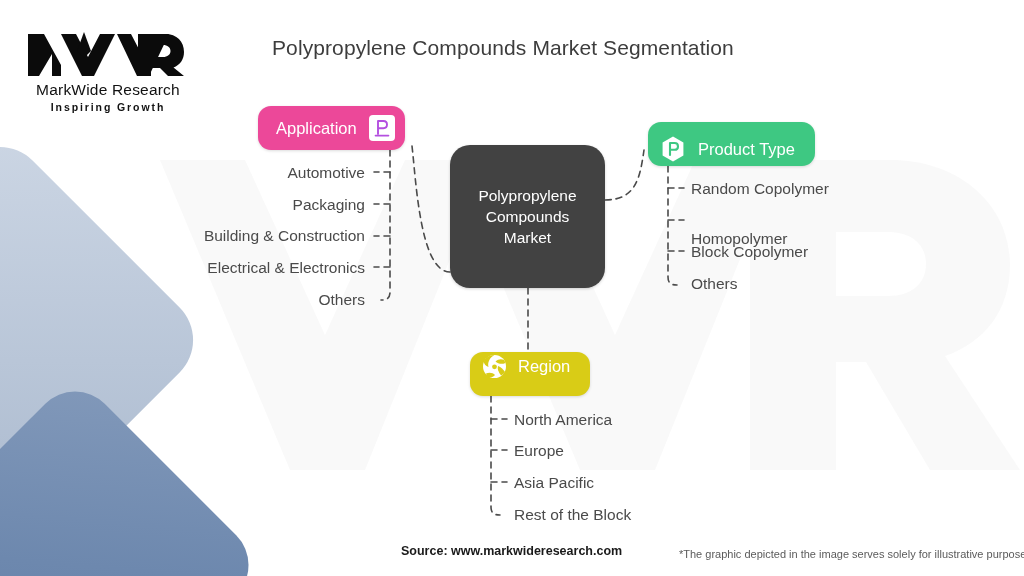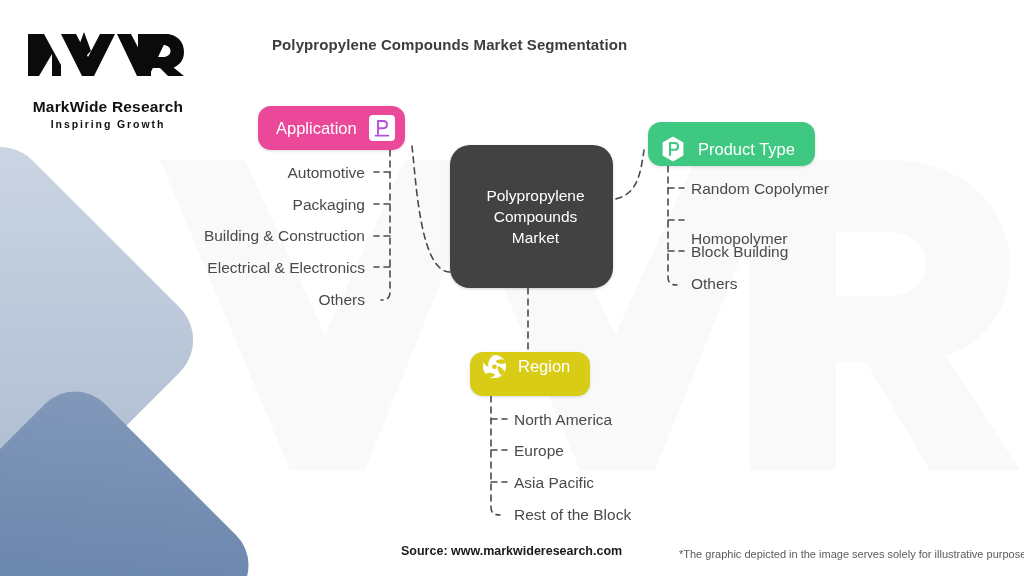--- a/index.html
+++ b/index.html
@@ -26,45 +26,44 @@
   }
   .watermark{
     position:absolute;left:150px;top:150px;width:880px;height:330px;
     opacity:.45;pointer-events:none;
   }
 
   
   .logo{position:absolute;left:24px;top:28px;width:176px;height:82px;}
   .logo-mark{width:160px;height:52px;display:block;}
   .logo-name{
-    font-size:15.5px;font-weight:bold;color:#111;letter-spacing:.2px;
-    text-align:center;width:168px;margin-top:18px;
+    font-size:15.5px;font-weight:normal;color:#111;letter-spacing:.2px;
+    text-align:center;width:168px;margin-top:1px;
   }
   .logo-tag{
     font-size:10.5px;font-weight:bold;color:#111;letter-spacing:1.9px;
     text-align:center;width:168px;margin-top:2px;
   }
 
   
   .title{
     position:absolute;left:272px;top:36px;
-    font-size:15px;font-weight:bold;color:#3d3d3d;letter-spacing:.1px;
+    font-size:21px;font-weight:normal;color:#3d3d3d;letter-spacing:.1px;
     white-space:nowrap;
   }
 
   
   #connectors{position:absolute;left:0;top:0;width:1024px;height:576px;}
 
   
   .center-node{
     position:absolute;left:450px;top:145px;width:155px;height:143px;
     background:#424242;border-radius:20px;
     display:flex;align-items:center;justify-content:center;
     box-shadow:0 1px 3px rgba(0,0,0,.18);
-    padding-left:8px;
   }
   .center-node-text{
     color:#ffffff;font-size:15.5px;line-height:21px;text-align:center;
   }
 
   
   .badge{
     position:absolute;display:flex;align-items:center;
     border-radius:13px;box-shadow:0 1px 3px rgba(0,0,0,.14);
     height:44px;box-sizing:border-box;
@@ -206,21 +205,21 @@
     <div class="leaf" style="top:165px;">Automotive</div>
     <div class="leaf" style="top:197px;">Packaging</div>
     <div class="leaf" style="top:228px;">Building &amp; Construction</div>
     <div class="leaf" style="top:260px;">Electrical &amp; Electronics</div>
     <div class="leaf" style="top:292px;">Others</div>
   </div>
 
   <div class="leaf-list" id="list-product-type" style="left:691px;top:0;">
     <div class="leaf" style="top:181px;">Random Copolymer</div>
     <div class="leaf" style="top:231px;">Homopolymer</div>
-    <div class="leaf" style="top:244px;">Block Building</div>
+    <div class="leaf" style="top:244px;">Block Copolymer</div>
     <div class="leaf" style="top:276px;">Others</div>
   </div>
 
   <div class="leaf-list" id="list-region" style="left:514px;top:0;">
     <div class="leaf" style="top:412px;">North America</div>
     <div class="leaf" style="top:443px;">Europe</div>
     <div class="leaf" style="top:475px;">Asia Pacific</div>
     <div class="leaf" style="top:507px;">Rest of the Block</div>
   </div>
 

